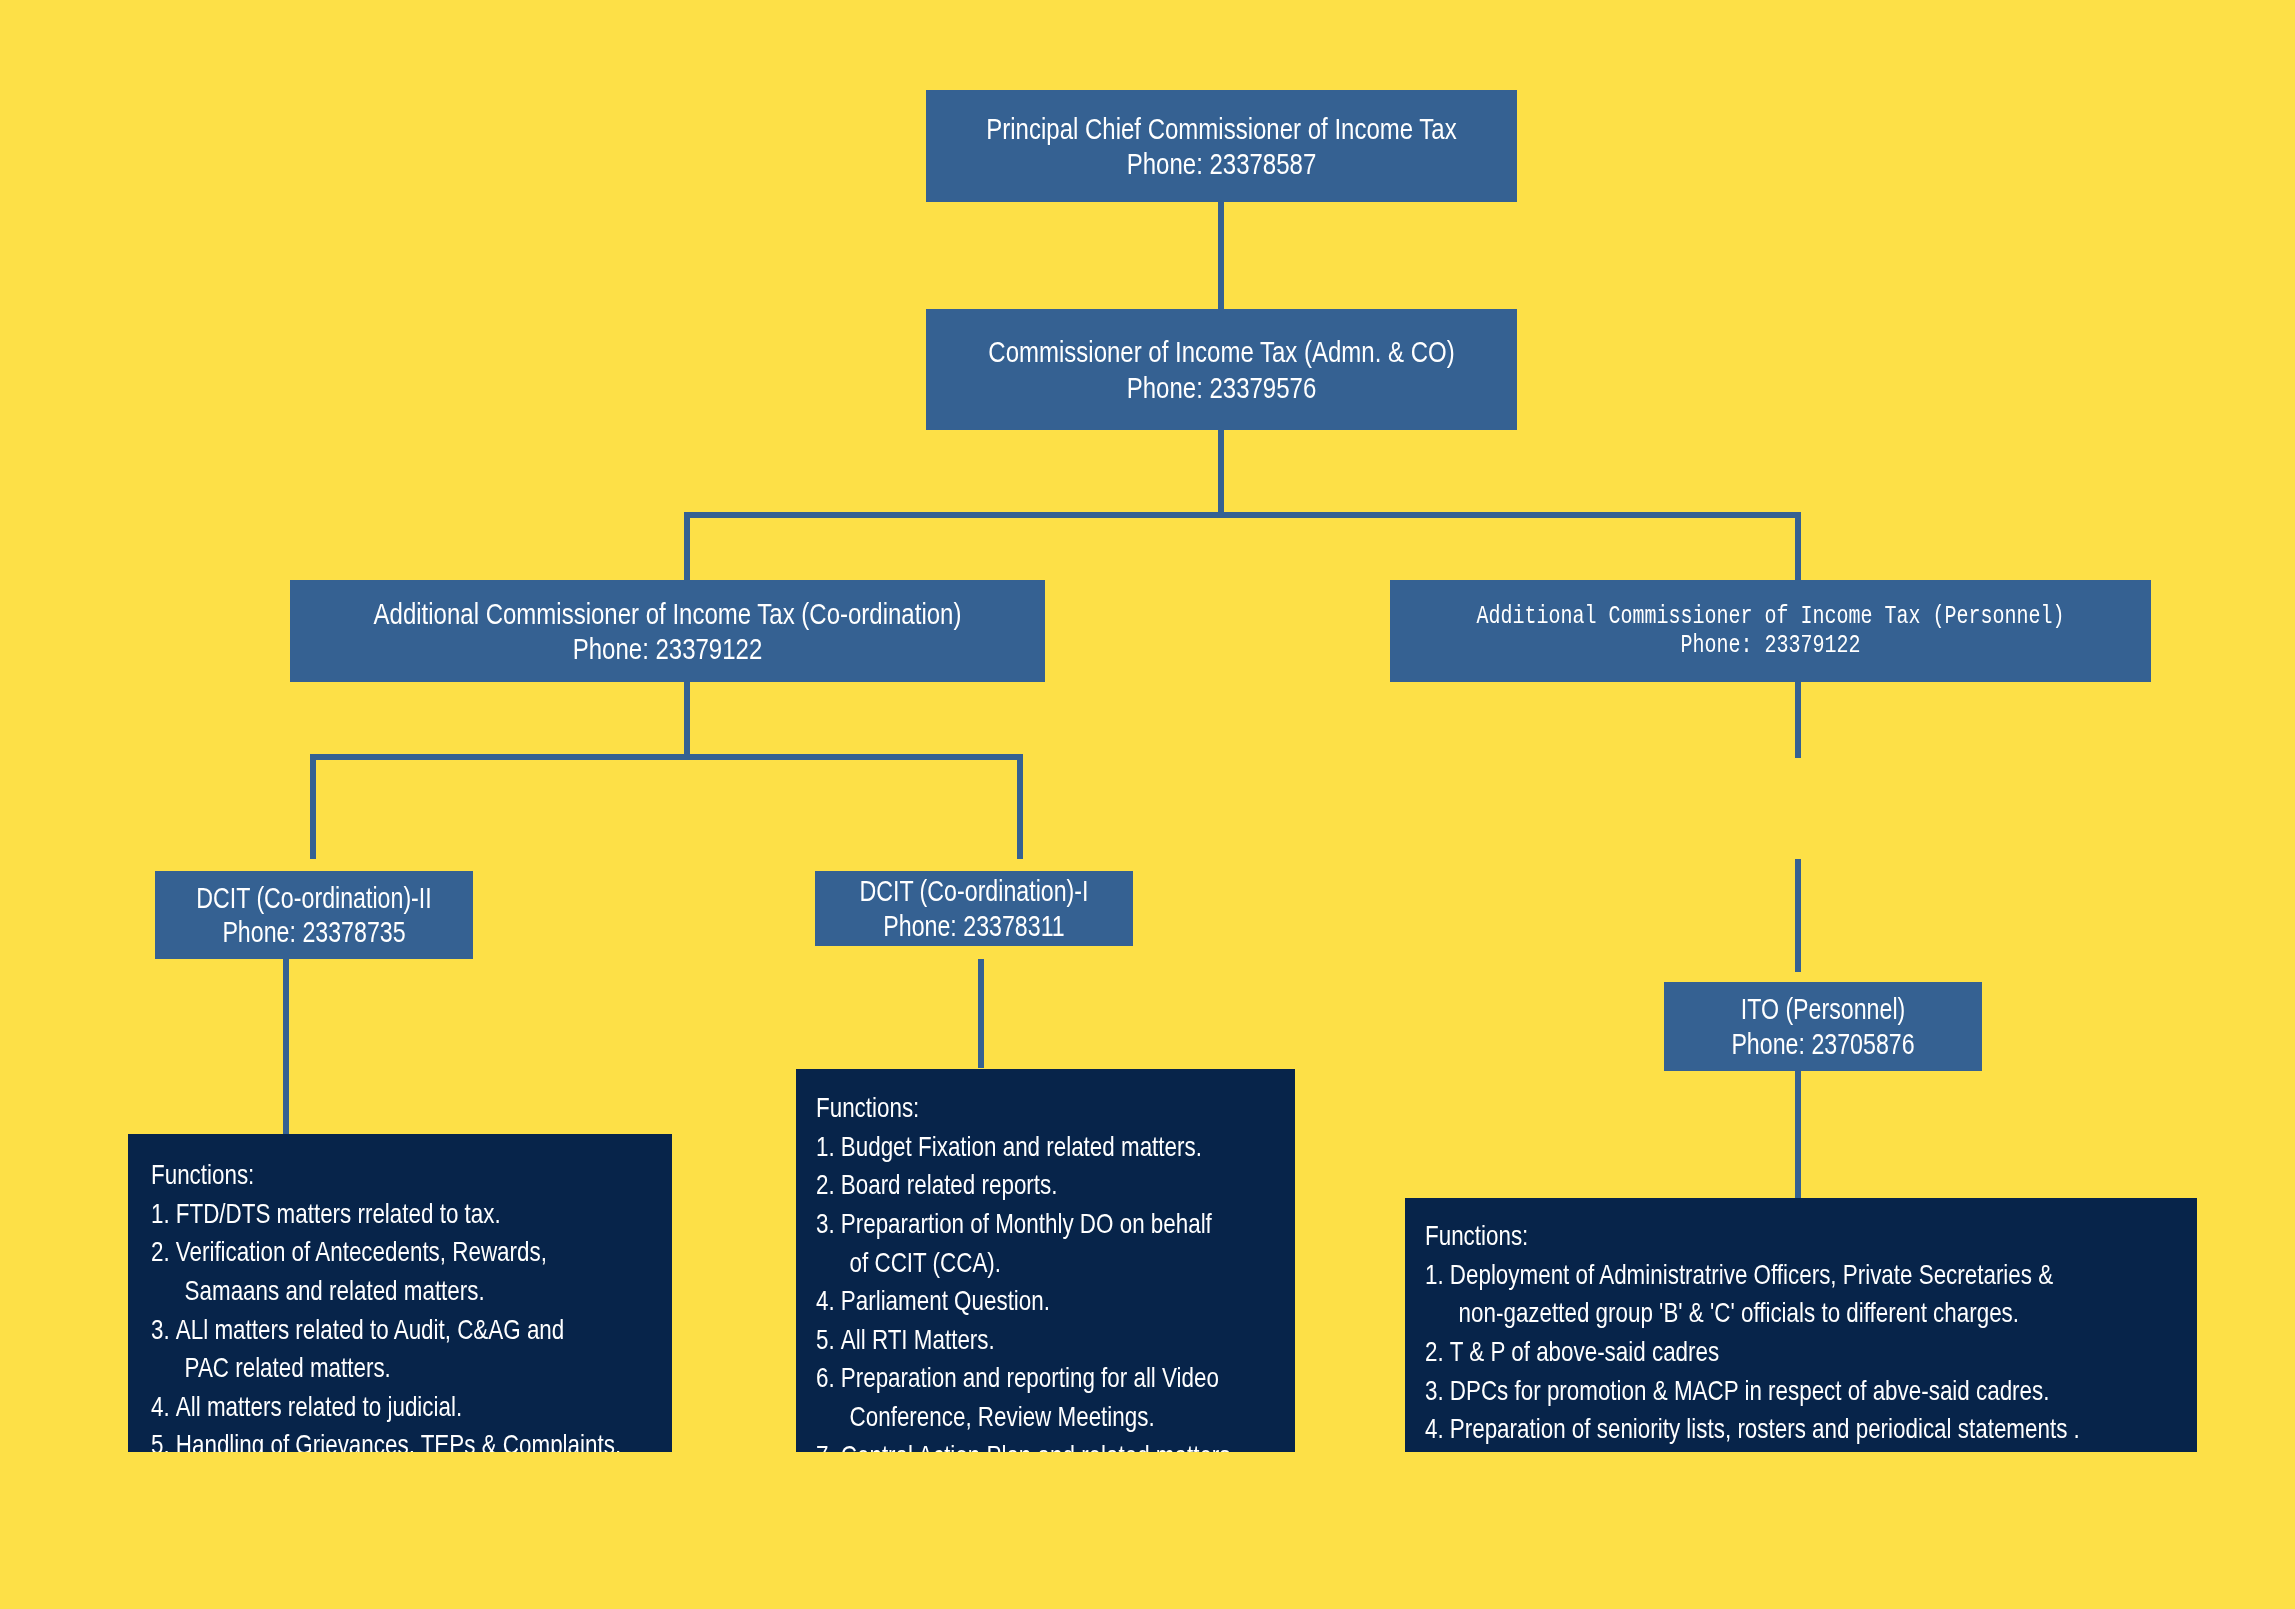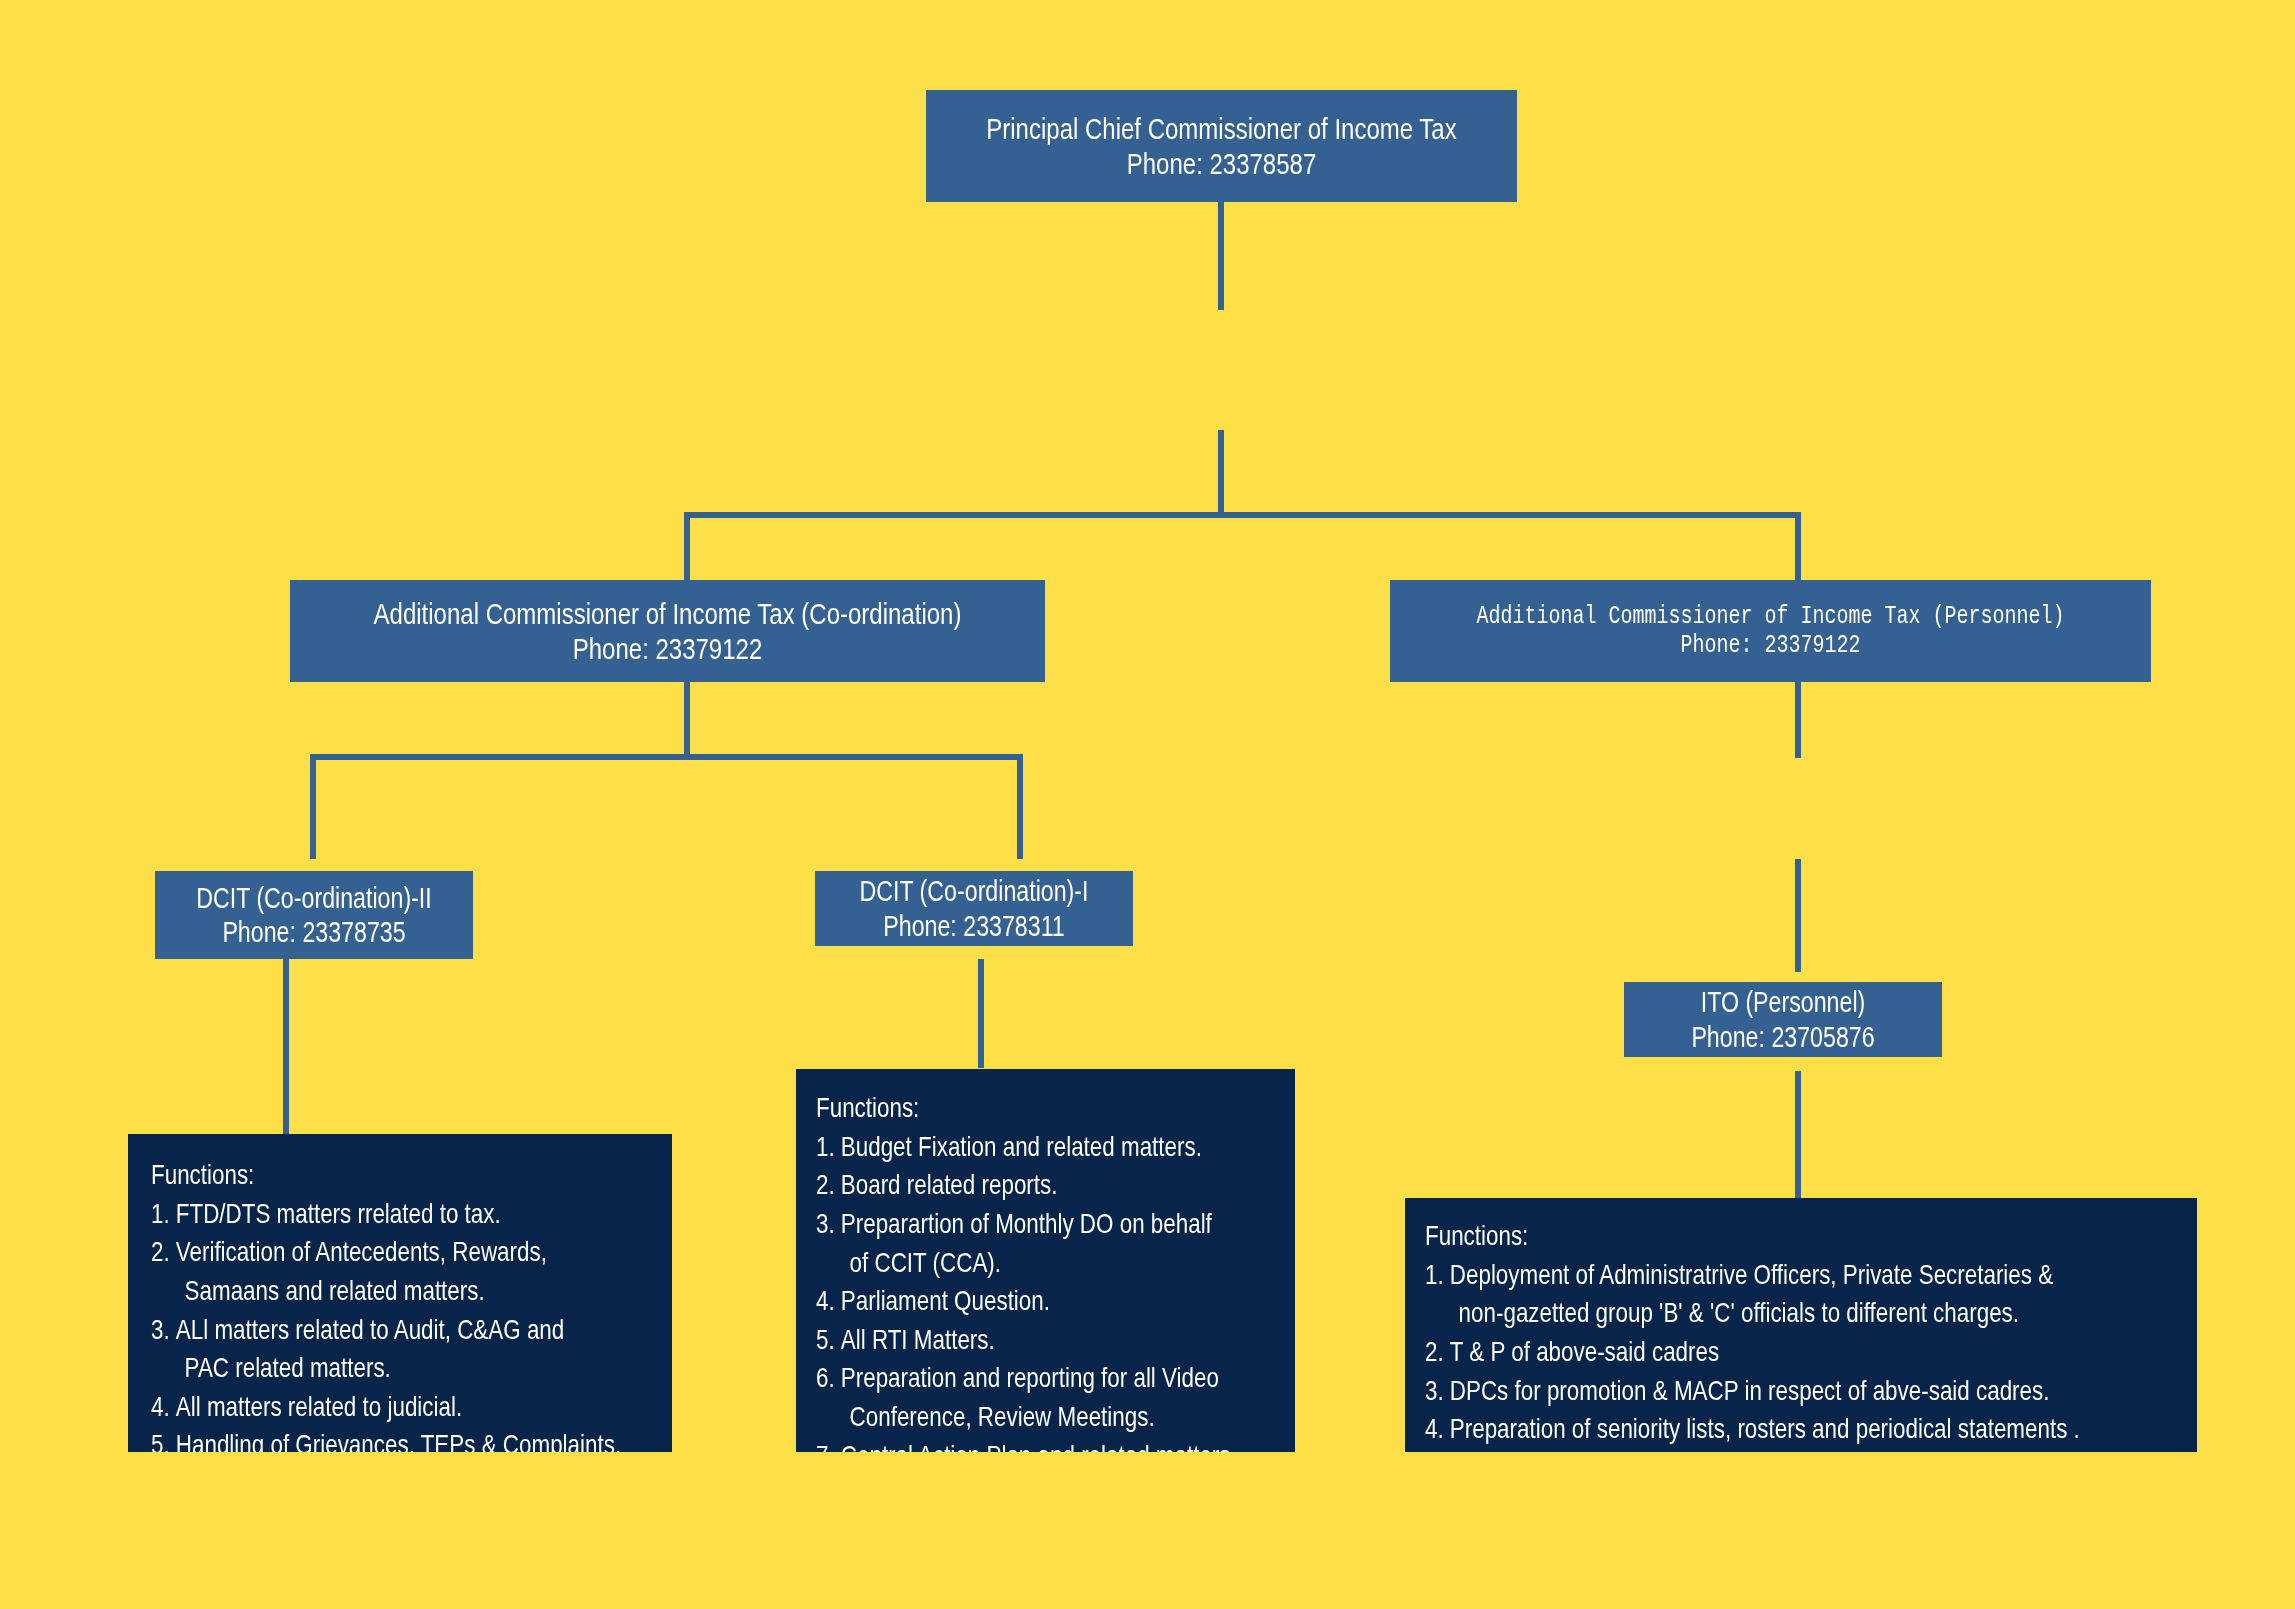--- a/index.html
+++ b/index.html
@@ -115,20 +115,26 @@
 
   <div class="vline" style="left:1795px; top:1071px; width:5.5px; height:127px;"></div>
 
   <div class="node" style="left:926px; top:90px; width:591px; height:112px; font-size:30px;">
     <span class="txtwrap">
       <span class="ln">Principal Chief Commissioner of Income Tax</span>
       <span class="ln">Phone: 23378587</span>
     </span>
   </div>
 
+  <div class="node" style="left:926px; top:309px; width:591px; height:121px; font-size:30px;">
+    <span class="txtwrap">
+      <span class="ln">Commissioner of Income Tax (Admn. &amp; CO)</span>
+      <span class="ln">Phone: 23379576</span>
+    </span>
+  </div>
 
   <div class="node" style="left:290px; top:580px; width:755px; height:102px; font-size:30px;">
     <span class="txtwrap">
       <span class="ln">Additional Commissioner of Income Tax (Co-ordination)</span>
       <span class="ln">Phone: 23379122</span>
     </span>
   </div>
 
   <div class="node" style="left:1390px; top:580px; width:761px; height:102px; font-size:25px;font-family:Liberation Mono, monospace;">
     <span class="txtwrap">
@@ -145,21 +151,21 @@
   </div>
 
   <div class="node" style="left:815px; top:871px; width:318px; height:75px; font-size:29px;">
     <span class="txtwrap">
       <span class="ln">DCIT (Co-ordination)-I</span>
       <span class="ln">Phone: 23378311</span>
     </span>
   </div>
 
 
-  <div class="node" style="left:1624px; top:982px; width:318px; height:75px; font-size:29px;">
+  <div class="node" style="left:1664px; top:982px; width:318px; height:89px; font-size:29px;">
     <span class="txtwrap">
       <span class="ln">ITO (Personnel)</span>
       <span class="ln">Phone: 23705876</span>
     </span>
   </div>
 
   <div class="panel" style="left:128px; top:1134px; width:544px; height:318px; padding:22px 0 0 23px; font-size:28px; line-height:1.38;">
     <div class="inner">
       <span class="fn-title">Functions:</span>
       <ol>

